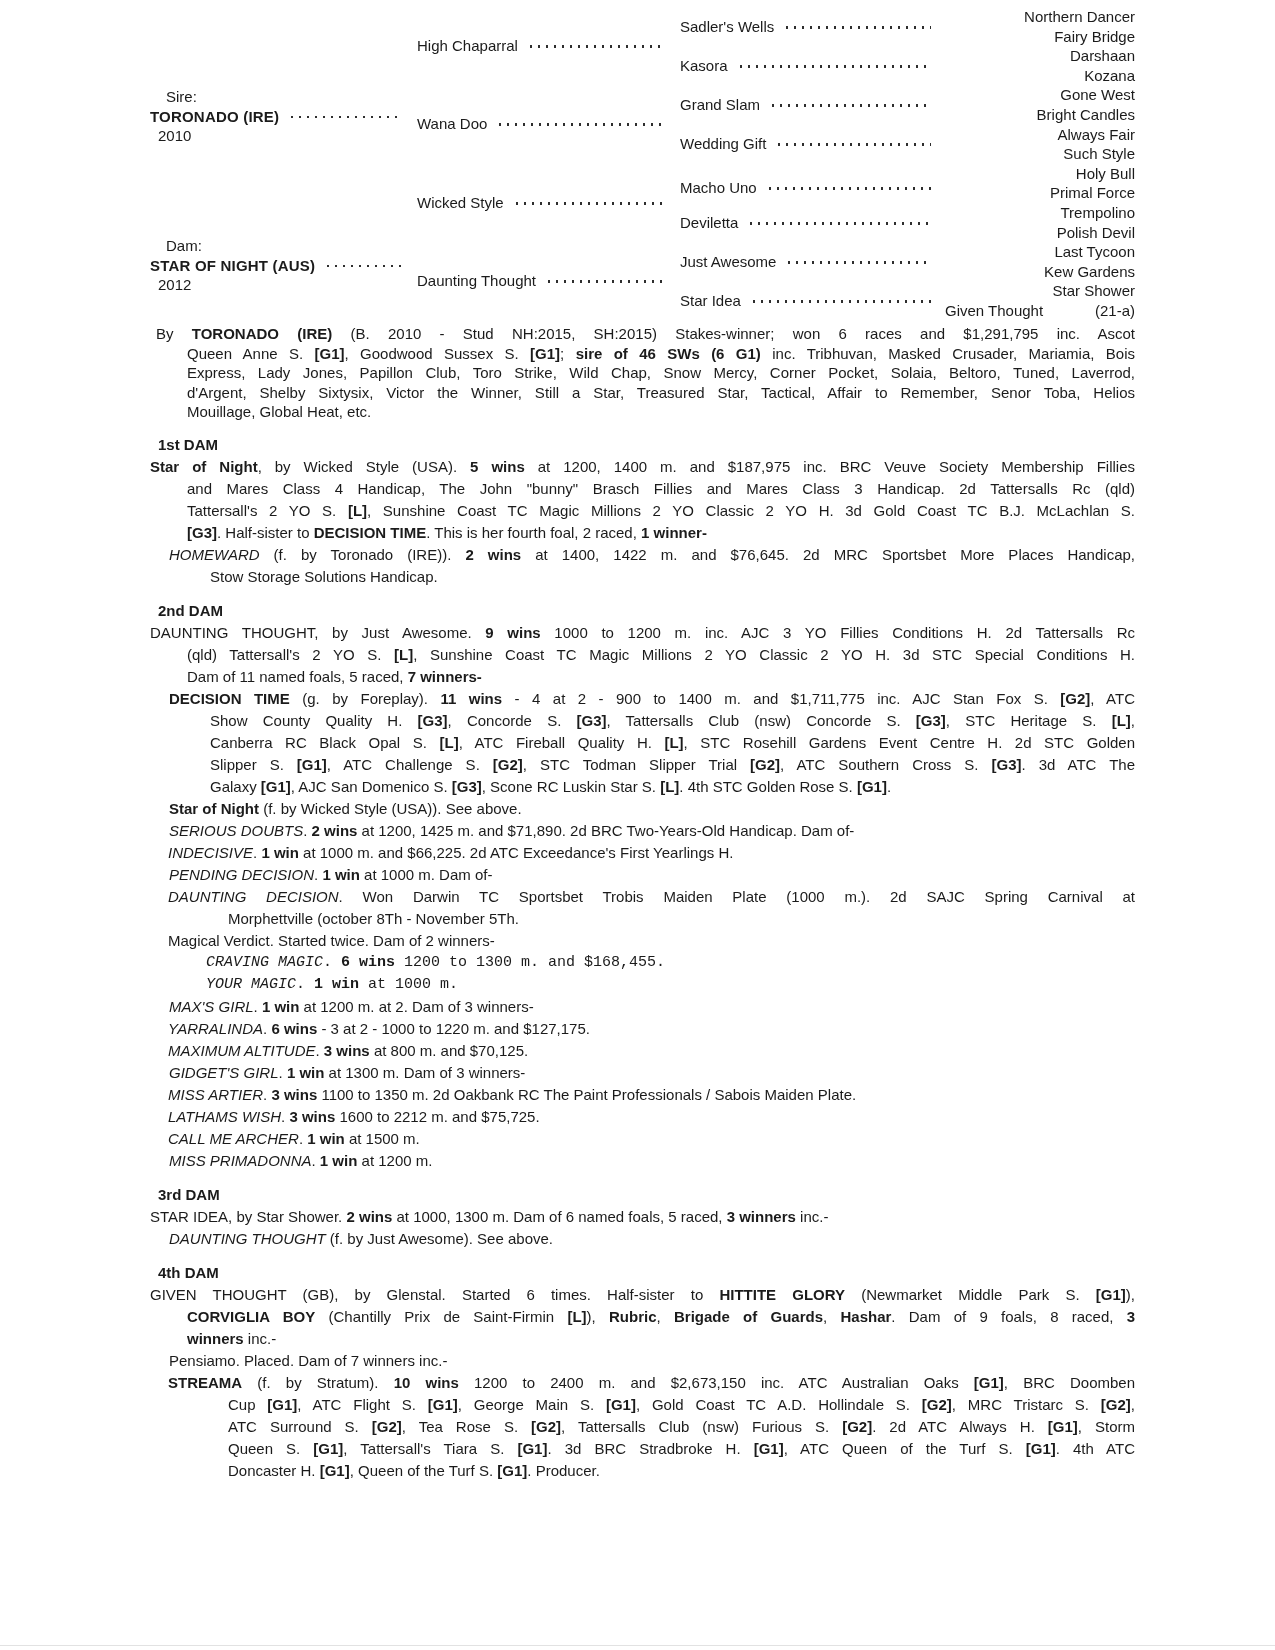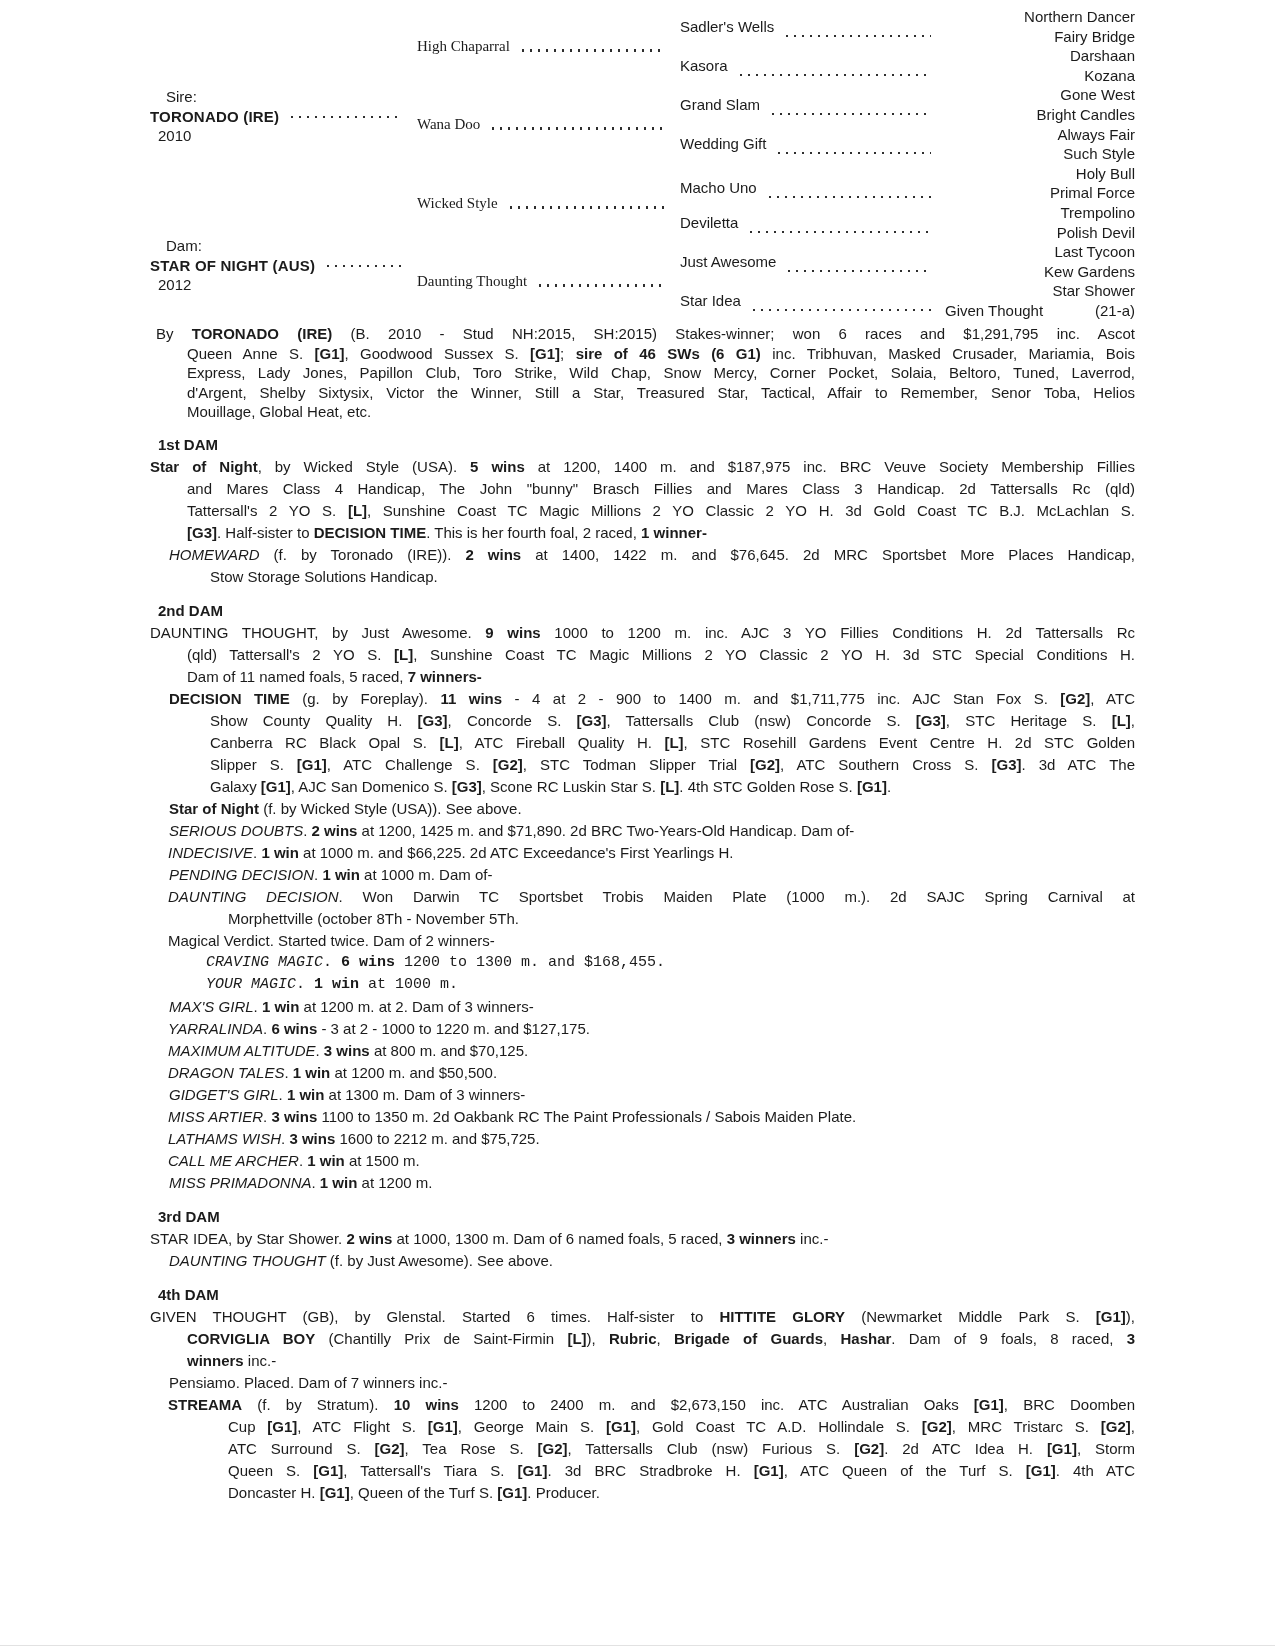--- a/index.html
+++ b/index.html
@@ -9,22 +9,22 @@
     -webkit-font-smoothing:antialiased;
   }
   
   .pedigree{position:relative;height:322px;width:1275px;}
   .cell{position:absolute;}
   .g1{left:150px;width:267px;line-height:19.5px;}
   .g1 .glabel{padding-left:16px;margin-top:32px;}
   .g1 .gyear{padding-left:8px;}
   .nmrow{display:flex;align-items:flex-start;}
   .g1 .nm{font-weight:bold;white-space:nowrap;letter-spacing:.2px;}
-  .g2row{position:absolute;left:417px;width:263px;display:flex;align-items:center;line-height:20px;font-family:Liberation Serif, serif;}
-  .g3row{position:absolute;left:680px;width:265px;display:flex;align-items:flex-end;line-height:20px;}
+  .g2row{position:absolute;left:417px;width:263px;display:flex;align-items:flex-start;line-height:20px;}
+  .g3row{position:absolute;left:680px;width:265px;display:flex;align-items:flex-start;line-height:20px;}
   .anc{white-space:nowrap;}
   .dots{flex:1;height:2.5px;margin:9px 14px 0 12px;
     background:repeating-linear-gradient(90deg,#2e2e2e 0,#2e2e2e 2.4px,transparent 2.4px,transparent 8px);}
   .g4{left:945px;top:7px;width:190px;line-height:19.6px;}
   .g4row{white-space:nowrap;text-align:right;}
   .g4row.last{display:flex;justify-content:space-between;white-space:nowrap;}
   
   .content{margin-left:150px;width:985px;}
   .heading{font-weight:bold;line-height:22px;margin:12px 0 0 8px;}
   .para{line-height:22px;}
@@ -194,23 +194,20 @@
     </div>
     <div class="para lvl1">
       <div class="line first"><span class="i">MAX'S GIRL</span><span>. </span><span class="b">1 win</span><span> at 1200 m. at 2. Dam of 3 winners-</span></div>
     </div>
     <div class="para lvl2">
       <div class="line first"><span class="i">YARRALINDA</span><span>. </span><span class="b">6 wins</span><span> - 3 at 2 - 1000 to 1220 m. and $127,175.</span></div>
     </div>
     <div class="para lvl2">
       <div class="line first"><span class="i">MAXIMUM ALTITUDE</span><span>. </span><span class="b">3 wins</span><span> at 800 m. and $70,125.</span></div>
     </div>
-    <div class="para lvl2">
-      <div class="line first"><span class="i">DRAGON TALES</span><span>. </span><span class="b">1 win</span><span> at 1200 m. and $50,500.</span></div>
-    </div>
     <div class="para lvl1">
       <div class="line first"><span class="i">GIDGET'S GIRL</span><span>. </span><span class="b">1 win</span><span> at 1300 m. Dam of 3 winners-</span></div>
     </div>
     <div class="para lvl2">
       <div class="line first"><span class="i">MISS ARTIER</span><span>. </span><span class="b">3 wins</span><span> 1100 to 1350 m. 2d Oakbank RC The Paint Professionals / Sabois Maiden Plate.</span></div>
     </div>
     <div class="para lvl2">
       <div class="line first"><span class="i">LATHAMS WISH</span><span>. </span><span class="b">3 wins</span><span> 1600 to 2212 m. and $75,725.</span></div>
     </div>
     <div class="para lvl2">
@@ -231,19 +228,19 @@
       <div class="line first jst"><span>GIVEN THOUGHT (GB), by Glenstal. Started 6 times. Half-sister to </span><span class="b">HITTITE GLORY</span><span> (Newmarket Middle Park S. </span><span class="b">[G1]</span><span>),</span></div>
       <div class="line jst"><span class="b">CORVIGLIA BOY</span><span> (Chantilly Prix de Saint-Firmin </span><span class="b">[L]</span><span>), </span><span class="b">Rubric</span><span>, </span><span class="b">Brigade of Guards</span><span>, </span><span class="b">Hashar</span><span>. Dam of 9 foals, 8 raced, </span><span class="b">3</span></div>
       <div class="line"><span class="b">winners</span><span> inc.-</span></div>
     </div>
     <div class="para lvl1">
       <div class="line first"><span>Pensiamo. Placed. Dam of 7 winners inc.-</span></div>
     </div>
     <div class="para lvl2">
       <div class="line first jst"><span class="b">STREAMA</span><span> (f. by Stratum). </span><span class="b">10 wins</span><span> 1200 to 2400 m. and $2,673,150 inc. ATC Australian Oaks </span><span class="b">[G1]</span><span>, BRC Doomben</span></div>
       <div class="line jst"><span>Cup </span><span class="b">[G1]</span><span>, ATC Flight S. </span><span class="b">[G1]</span><span>, George Main S. </span><span class="b">[G1]</span><span>, Gold Coast TC A.D. Hollindale S. </span><span class="b">[G2]</span><span>, MRC Tristarc S. </span><span class="b">[G2]</span><span>,</span></div>
-      <div class="line jst"><span>ATC Surround S. </span><span class="b">[G2]</span><span>, Tea Rose S. </span><span class="b">[G2]</span><span>, Tattersalls Club (nsw) Furious S. </span><span class="b">[G2]</span><span>. 2d ATC Idea H. </span><span class="b">[G1]</span><span>, Storm</span></div>
+      <div class="line jst"><span>ATC Surround S. </span><span class="b">[G2]</span><span>, Tea Rose S. </span><span class="b">[G2]</span><span>, Tattersalls Club (nsw) Furious S. </span><span class="b">[G2]</span><span>. 2d ATC Always H. </span><span class="b">[G1]</span><span>, Storm</span></div>
       <div class="line jst"><span>Queen S. </span><span class="b">[G1]</span><span>, Tattersall's Tiara S. </span><span class="b">[G1]</span><span>. 3d BRC Stradbroke H. </span><span class="b">[G1]</span><span>, ATC Queen of the Turf S. </span><span class="b">[G1]</span><span>. 4th ATC</span></div>
       <div class="line"><span>Doncaster H. </span><span class="b">[G1]</span><span>, Queen of the Turf S. </span><span class="b">[G1]</span><span>. Producer.</span></div>
     </div>
   </div>
 
 <div class="page-edge"></div>
 
 </body></html>

